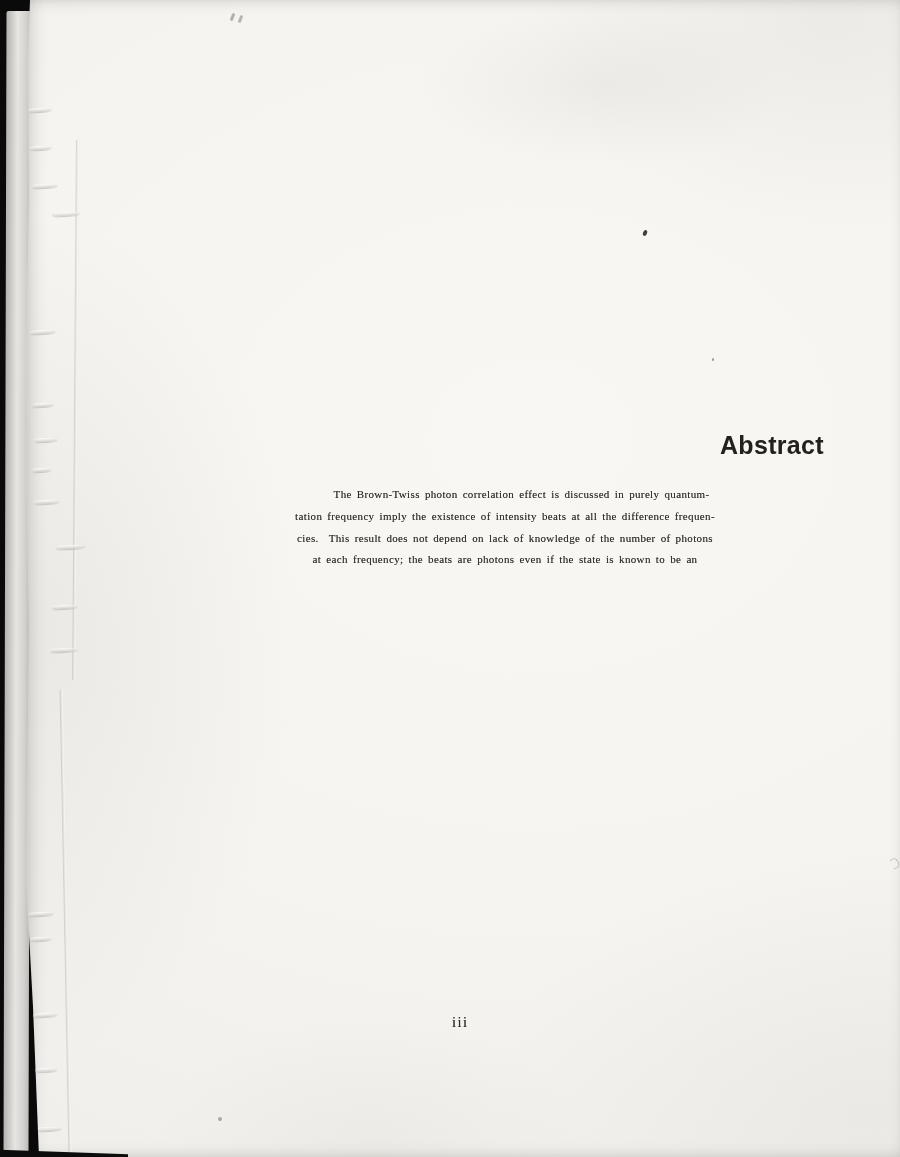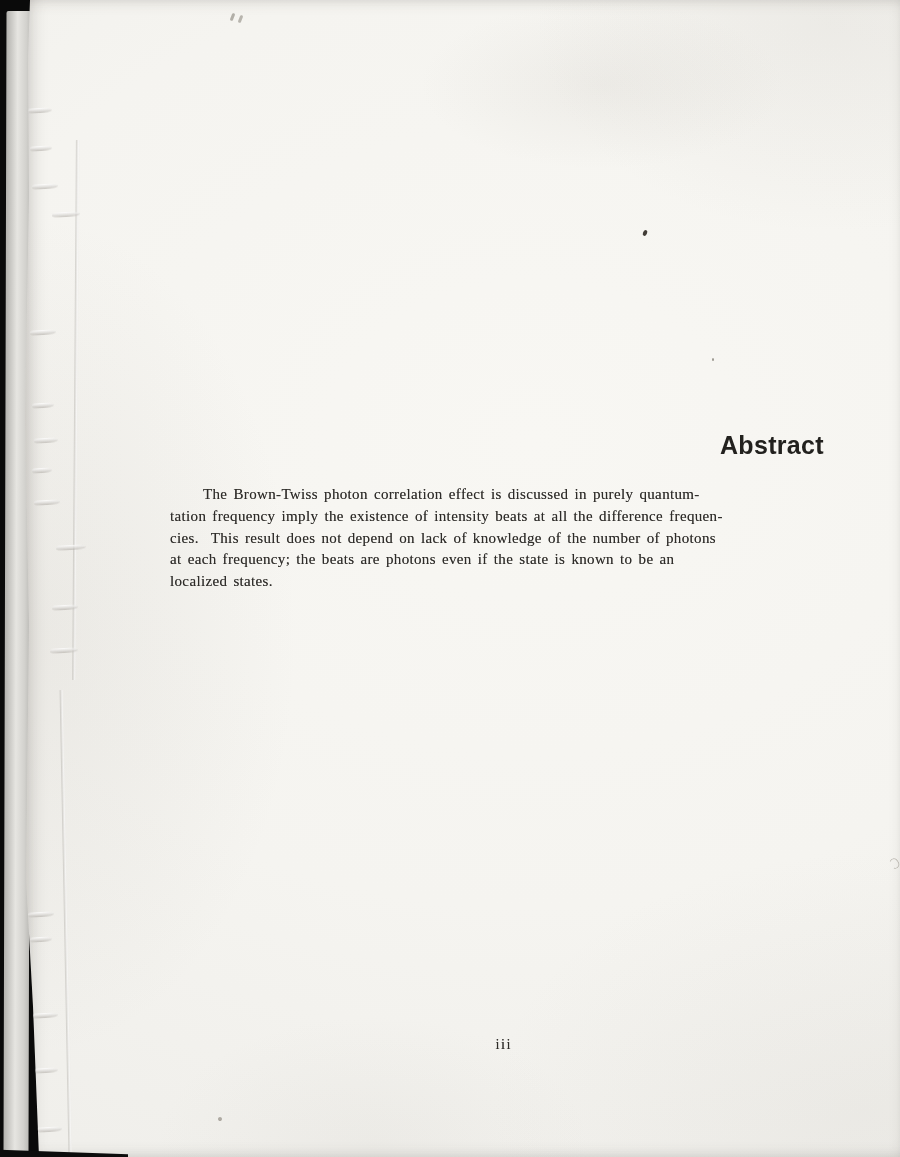--- a/index.html
+++ b/index.html
@@ -64,31 +64,32 @@
 
   
   .heading {
     position: absolute; left: 698px; top: 422px;
     font-family: "Liberation Sans", sans-serif;
     font-weight: 700; font-size: 25px; letter-spacing: 0.3px;
     color: #22211e;
     margin-top: 9px;
   }
   .paragraph {
-    position: absolute; left: 148px; top: 484px; width: 640px;
+    position: absolute; left: 163px; top: 484px; width: 640px;
     color: #2e2c29;
-    font-size: 15px; line-height: 21.75px;
+    font-size: 11px; line-height: 21.75px;
     letter-spacing: 0.35px; word-spacing: 2px;
     text-shadow: 0 0 0.45px rgba(46,44,41,0.55);
+    text-align: center;
   }
   .pline { white-space: pre; }
   .pline.indent { padding-left: 33px; }
   .page-number {
-    position: absolute; left: 430px; top: 1036px; width: 60px;
-    text-align: right;
+    position: absolute; left: 430px; top: 1014px; width: 60px;
+    text-align: left;
     color: #2e2c29; font-size: 14.5px; letter-spacing: 1.5px;
     text-shadow: 0 0 0.45px rgba(46,44,41,0.55);
   }
 
   
   .bottom-wedge {
     position: absolute; left: 0; top: 1149px; width: 128px; height: 8px;
     background: #0c0c0c;
     clip-path: polygon(0 10%, 100% 65%, 100% 100%, 0 100%);
   }
@@ -132,20 +133,19 @@
     <div class="speck" style="left:868px;top:858px;width:7px;height:9px;border-radius:50%;border:1px solid rgba(150,145,136,0.55);border-left-color:transparent;transform:rotate(-30deg);"></div>
     <div class="speck" style="left:196px;top:1117px;width:4px;height:4px;background:#aeaaa2;border-radius:50%;transform:rotate(45deg);"></div>
 
     <div class="heading">Abstract</div>
 
     <div class="paragraph">
       <div class="pline indent">The Brown-Twiss photon correlation effect is discussed in purely quantum-</div>
       <div class="pline">tation frequency imply the existence of intensity beats at all the difference frequen-</div>
       <div class="pline">cies.  This result does not depend on lack of knowledge of the number of photons</div>
       <div class="pline">at each frequency; the beats are photons even if the state is known to be an</div>
-      <div class="pline">localized states.</div>
     </div>
 
     <div class="page-number">iii</div>
   </div>
 
   <div class="bottom-wedge"></div>
 </div>
 
 </body></html>

